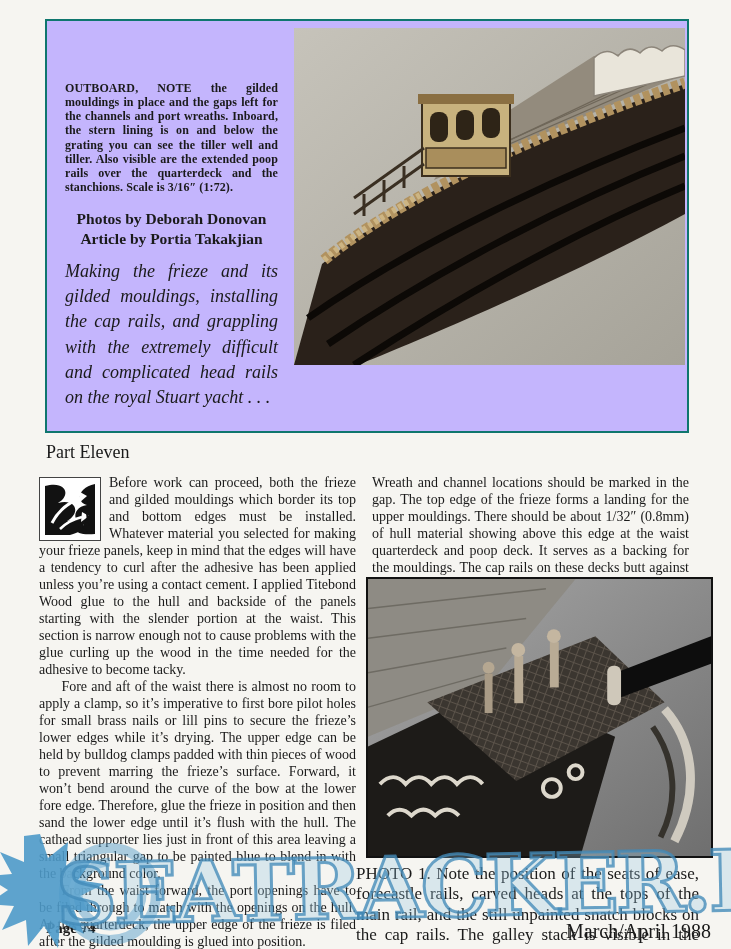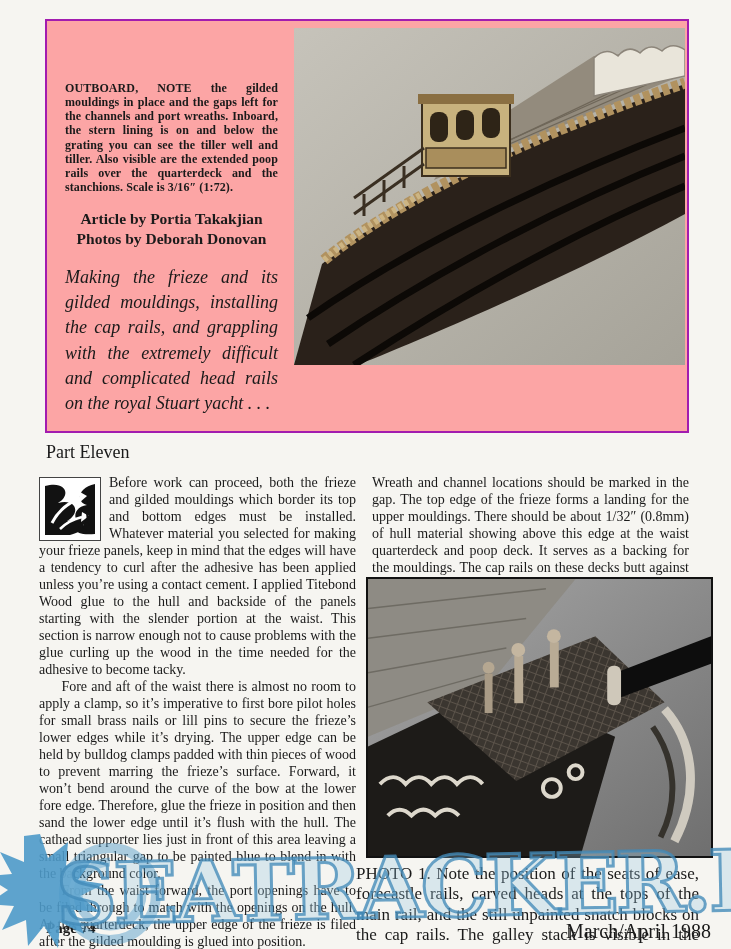--- a/index.html
+++ b/index.html
@@ -5,33 +5,33 @@
   * { margin:0; padding:0; box-sizing:border-box; }
   html,body { background:#e9e8e4; }
   .page {
     position:relative; width:731px; height:949px;
     background:#f6f5f1; overflow:hidden;
     font-family:"Liberation Serif", serif; color:#1a1a1a;
   }
   
   .frame {
     position:absolute; left:45px; top:19px; width:644px; height:414px;
-    border:2px solid #a21caf; background:#fca5a5;
+    border:2px solid #0f766e; background:#c4b5fd;
   }
   .lead-left {
     position:absolute; left:0; top:0; width:247px; height:100%;
     padding:60px 16px 0 18px;
   }
   .lead-caption {
     font-size:12px; font-weight:bold; line-height:1.18;
     text-align:justify; letter-spacing:.1px;
   }
   .credits { margin-top:15px; text-align:center; font-weight:bold; font-size:15.5px; line-height:1.25; }
   .standfirst {
-    margin-top:17px; font-style:italic; font-size:18px; line-height:1.4;
+    margin-top:11px; font-style:italic; font-size:18px; line-height:1.4;
     text-align:justify;
   }
   .lead-photo {
     position:absolute; left:247px; top:7px; width:391px; height:337px;
   }
   .lead-photo svg { width:100%; height:100%; display:block; }
   .headline {
     position:absolute; left:0; right:0; top:344px; height:68px;
     display:flex; align-items:center; justify-content:center;
     font-family:"DejaVu Serif", serif; font-weight:bold;
@@ -77,22 +77,22 @@
 </head>
 <body>
 
 <div class="page">
 
   <div class="frame">
 
     <div class="lead-left">
       <p class="lead-caption">OUTBOARD, NOTE the gilded mouldings in place and the gaps left for the channels and port wreaths. Inboard, the stern lining is on and below the grating you can see the tiller well and tiller. Also visible are the extended poop rails over the quarterdeck and the stanchions. Scale is 3/16″ (1:72).</p>
       <div class="credits">
+        <div>Photos by Deborah Donovan</div>
         <div>Article by Portia Takakjian</div>
-        <div>Photos by Deborah Donovan</div>
       </div>
       <p class="standfirst">Making the frieze and its gilded mouldings, installing the cap rails, and grappling with the extremely difficult and complicated head rails on the royal Stuart yacht . . .</p>
     </div>
 
     <div class="lead-photo">
       <svg viewBox="0 0 391 337" preserveAspectRatio="none">
         <defs>
           <linearGradient id="bg1" x1="0" y1="0" x2="1" y2="1">
             <stop offset="0" stop-color="#c6c3ba"></stop>
               <stop offset="1" stop-color="#a6a399"></stop>

